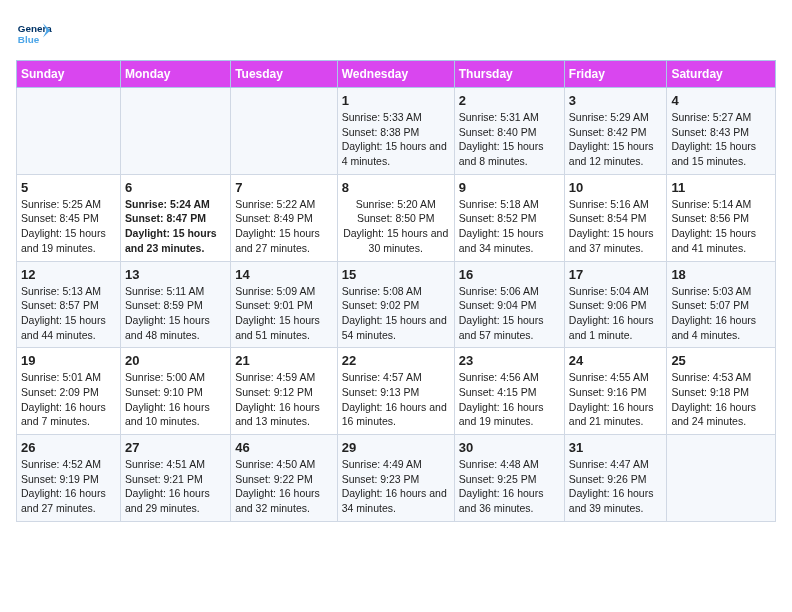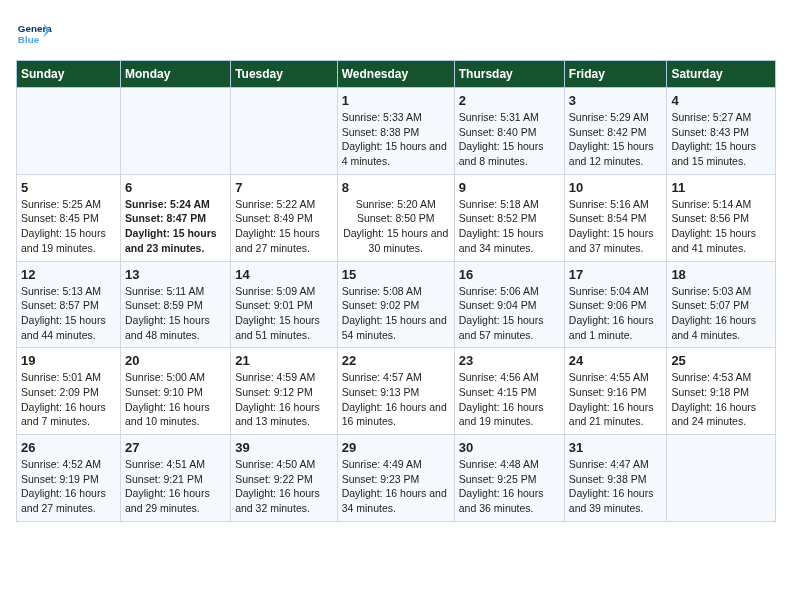--- a/index.html
+++ b/index.html
@@ -39,21 +39,21 @@
     .subtitle {
       font-size: 16px;
       color: #444;
     }
     table {
       width: 100%;
       border-collapse: collapse;
       font-size: 11px;
     }
     thead tr {
-      background-color: #14532d;
+      background-color: #d946ef;
       color: #fff;
     }
     thead th {
       padding: 6px 4px;
       text-align: left;
       font-weight: bold;
       font-size: 12px;
       border: 1px solid #aac8e8;
     }
     tbody tr {
@@ -285,40 +285,40 @@
 Sunset: 9:19 PM
 Daylight: 16 hours and 27 minutes.</div>
           </td>
           <td>
             <span class="day-num">27</span>
             <div class="day-info" style="white-space: pre-line;">Sunrise: 4:51 AM
 Sunset: 9:21 PM
 Daylight: 16 hours and 29 minutes.</div>
           </td>
           <td>
-            <span class="day-num">39</span>
+            <span class="day-num">46</span>
             <div class="day-info" style="white-space: pre-line;">Sunrise: 4:50 AM
 Sunset: 9:22 PM
 Daylight: 16 hours and 32 minutes.</div>
           </td>
           <td>
             <span class="day-num">29</span>
             <div class="day-info" style="white-space: pre-line;">Sunrise: 4:49 AM
 Sunset: 9:23 PM
 Daylight: 16 hours and 34 minutes.</div>
           </td>
           <td>
             <span class="day-num">30</span>
             <div class="day-info" style="white-space: pre-line;">Sunrise: 4:48 AM
 Sunset: 9:25 PM
 Daylight: 16 hours and 36 minutes.</div>
           </td>
           <td>
             <span class="day-num">31</span>
             <div class="day-info" style="white-space: pre-line;">Sunrise: 4:47 AM
-Sunset: 9:38 PM
+Sunset: 9:26 PM
 Daylight: 16 hours and 39 minutes.</div>
           </td>
           <td></td>
         </tr>
       </tbody>
   </table>
 </div>
 
 </body></html>

